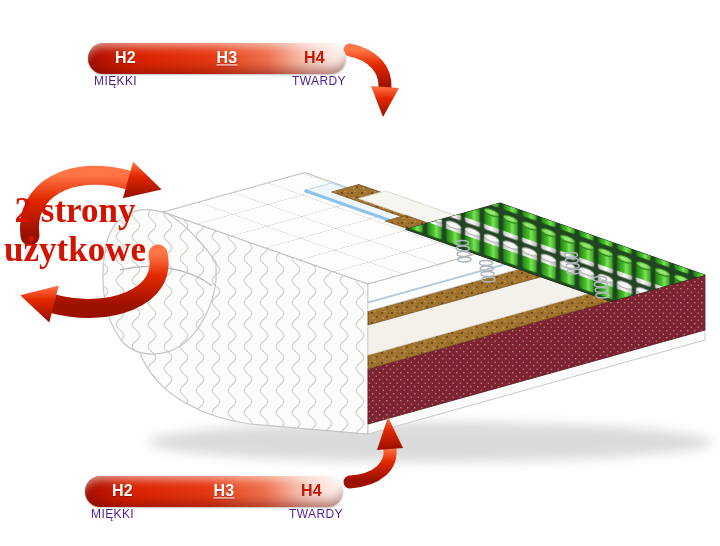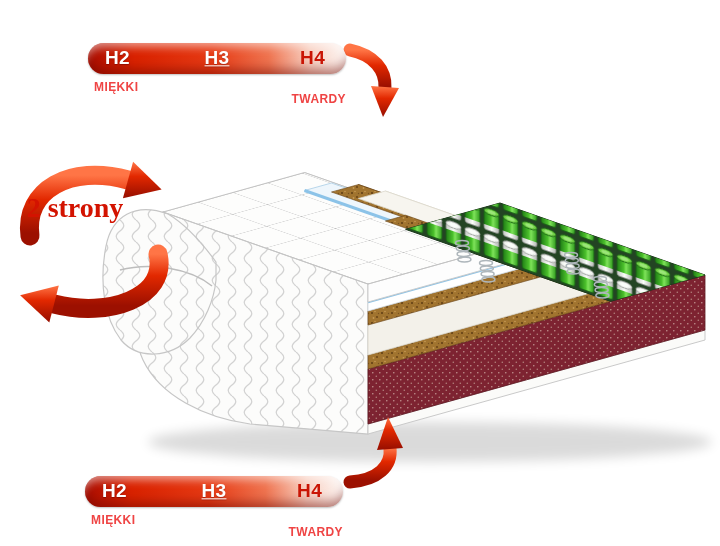--- a/index.html
+++ b/index.html
@@ -9,31 +9,31 @@
 
   .scale{position:absolute;width:258px;z-index:5;}
   .scale-top{left:88px;top:43px;}
   .scale-bottom{left:85px;top:476px;}
   .bar{position:relative;height:31px;border-radius:16px;
        background:linear-gradient(90deg,#ab0e00 0%,#d92200 18%,#e63a14 48%,#ef7450 70%,#f8d0c2 86%,#fdf6f3 100%);
        box-shadow:inset 0 9px 9px -5px rgba(255,255,255,.55),
                   inset 0 -10px 11px -5px rgba(110,8,0,.5),
                   0 1px 2px rgba(0,0,0,.25);}
   .bar span{position:absolute;top:50%;transform:translateY(-53%);
-            font-weight:bold;font-size:19px;letter-spacing:.3px;}
+            font-weight:bold;font-size:16px;letter-spacing:.3px;margin-left:10px;}
   .bar .h2{left:17px;color:#ffffff;text-shadow:0 1px 1px rgba(90,0,0,.45);}
   .bar .h3{left:50%;transform:translate(-50%,-53%);color:#ffffff;text-shadow:0 1px 1px rgba(90,0,0,.35);text-decoration:underline;}
   .bar .h4{right:21px;color:#c91505;}
-  .caps{position:relative;margin-top:6px;height:15px;font-size:12px;font-weight:bold;
-        color:#ef4444;letter-spacing:.4px;}
+  .caps{position:relative;height:15px;font-size:12px;font-weight:normal;
+        color:#4c1d95;letter-spacing:.4px;}
   .caps .soft{position:absolute;left:6px;top:0;}
-  .caps .hard{position:absolute;right:0;top:12px;}
+  .caps .hard{position:absolute;right:0;top:0;}
 
   .two-sides{position:absolute;left:4px;top:192px;width:142px;text-align:center;z-index:6;
-             font-family:"Liberation Serif",serif;font-weight:bold;font-size:28px;
+             font-family:"Liberation Serif",serif;font-weight:bold;font-size:35px;
              line-height:1.11;color:#d31300;}
 </style>
 </head>
 <body>
 
 <div class="stage">
 
   <svg class="scene" viewBox="0 0 720 546" xmlns="http://www.w3.org/2000/svg">
     <defs>
       <linearGradient id="gGreen" x1="0" y1="0" x2="1" y2="0">
@@ -213,15 +213,16 @@
       <span class="h4">H4</span>
     </div>
     <div class="caps">
       <span class="soft">MIĘKKI</span>
       <span class="hard">TWARDY</span>
     </div>
   </div>
 
   <div class="two-sides">
     <div>2 strony</div>
+    <div>użytkowe</div>
   </div>
 
 </div>
 
 </body></html>

